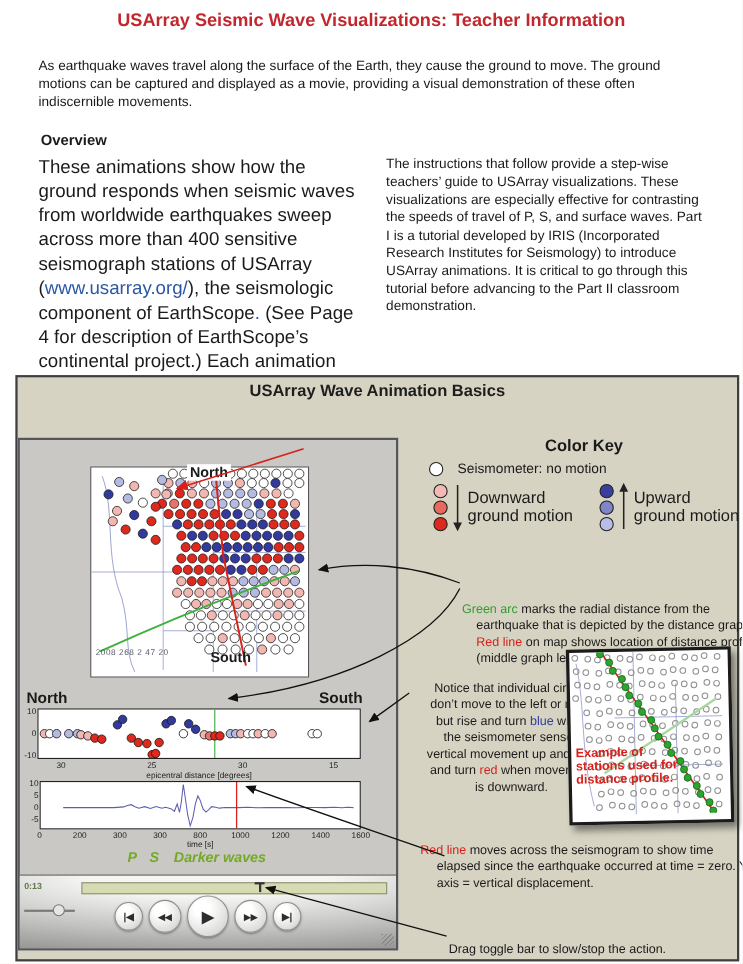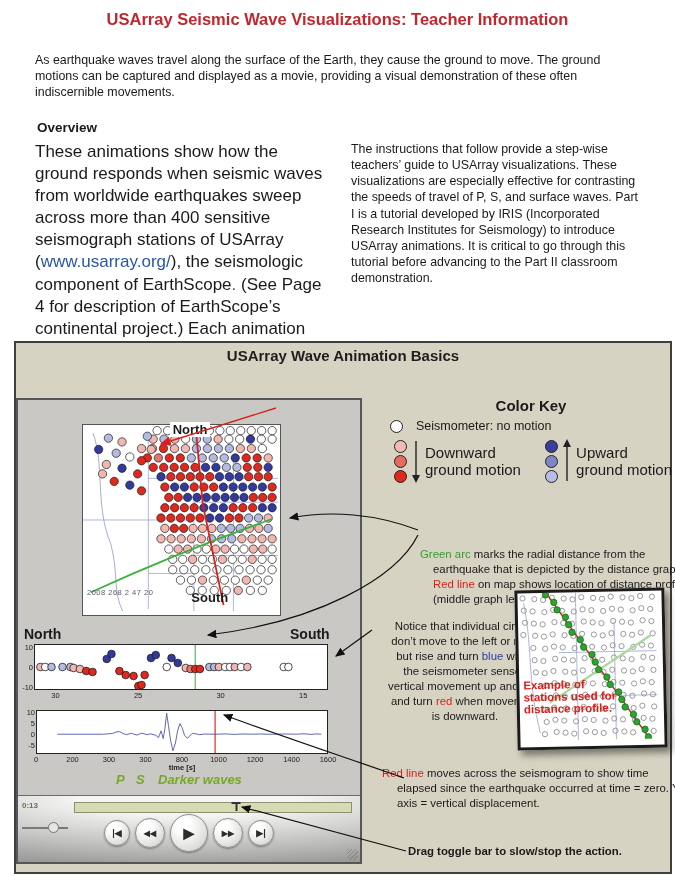--- a/index.html
+++ b/index.html
@@ -62,21 +62,21 @@
   #ck-groups{left:378px;top:96px;width:278px;display:flex;justify-content:space-between;}
   .ck-group{display:flex;align-items:center;gap:4px;}
   .dotcol{display:flex;flex-direction:column;gap:2px;}
   .ck-label{font-size:15px;line-height:1.15;}
   #ck-caption{left:376px;top:160px;width:284px;font-size:10.8px;font-style:italic;line-height:1.32;}
   
   .ann{font-size:11.4px;line-height:1.32;}
   #ann-greenarc{left:404px;top:204px;width:256px;padding-left:13px;text-indent:-13px;}
   #ann-notice{left:372px;top:276px;width:154px;text-align:center;}
   #ann-redline{left:366px;top:423px;width:292px;padding-left:15px;text-indent:-15px;}
-  #ann-drag{left:392px;top:501px;width:240px;font-weight:bold;}
+  #ann-drag{left:392px;top:513px;width:240px;}
   
   #inset{left:500px;top:246px;width:144px;height:154px;background:#fff;border:3px solid #1b1b1b;
          box-shadow:4px 5px 7px rgba(0,0,0,.45);transform:rotate(-1.2deg);}
   #inset-label{left:4px;top:56%;width:100px;color:#d8211a;font-weight:bold;font-size:11.5px;line-height:1.05;z-index:3;}
   #arrows{left:0;top:0;width:654px;height:529px;pointer-events:none;z-index:6;}
 </style>
 </head>
 <body>
 
 <div id="page">
@@ -359,20 +359,21 @@
             <span class="ytick" style="top: 50%;">0</span>
             <span class="ytick" style="top: 95.4545%;">-10</span>
           </div>
       </div>
       <div class="abs tickrow" id="profile-xticks" style="left:16px;top:291px;width:294px;height:9px;">
           <span style="left: 7.30337%;">30</span>
           <span style="left: 35.3933%;">25</span>
           <span style="left: 63.4831%;">30</span>
           <span style="left: 91.573%;">15</span>
         </div>
+      <div class="abs xlabel" style="left:16px;top:300px;width:294px;">epicentral distance [degrees]</div>
 
       <div class="abs plot" id="seis-plot">
         <svg id="seis-svg" width="290" height="42" viewBox="0 0 292 44">
             <polyline points="15.5,24.3 27.4,24.3 45.6,24.3 63.9,24.3 73.0,23.6 76.7,22.2 80.3,21.5 83.9,23.4 87.6,24.8 93.1,23.4 98.6,25.2 104.0,23.2 109.5,24.8 113.2,23.9 118.6,25.5 121.4,27.8 124.1,20.8 126.3,28.9 128.1,18.5 129.9,2.3 131.8,15.1 134.1,31.3 136.5,41.7 139.1,33.6 141.4,20.8 143.8,13.2 146.0,17.4 148.7,25.5 151.5,28.5 154.2,26.2 156.9,23.4 160.6,23.9 164.3,24.8 169.7,24.1 175.2,24.3 182.5,24.3 191.6,24.0 200.8,24.5 209.9,24.1 219.0,24.3 228.1,24.1 237.3,24.4 246.4,24.2 255.5,24.1 264.6,24.3 273.8,23.9 281.1,24.5 286.5,24.0 292.0,24.3" fill="none" stroke="#5a5fae" stroke-width="1"></polyline>
             <line x1="180.675" y1="0" x2="180.675" y2="44" stroke="#d8211a" stroke-width="1.2"></line>
           </svg>
         <div id="seis-yticks">
             <span class="ytick" style="top: 2.63158%;">10</span>
             <span class="ytick" style="top: 28.9474%;">5</span>
             <span class="ytick" style="top: 55.2632%;">0</span>
@@ -383,21 +384,21 @@
           <span style="left: 0%;">0</span>
           <span style="left: 12.5%;">200</span>
           <span style="left: 25%;">300</span>
           <span style="left: 37.5%;">300</span>
           <span style="left: 50%;">800</span>
           <span style="left: 62.5%;">1000</span>
           <span style="left: 75%;">1200</span>
           <span style="left: 87.5%;">1400</span>
           <span style="left: 100%;">1600</span>
         </div>
-      <div class="abs xlabel" style="left:18px;top:363px;width:292px;font-weight:bold;">time [s]</div>
+      <div class="abs xlabel" style="left:18px;top:363px;width:292px;">time [s]</div>
 
       <div class="abs" id="phases">
         <span style="left:98px;">P</span>
         <span style="left:118px;">S</span>
         <span style="left:140px;">Darker waves</span>
       </div>
 
       <div class="abs" id="player">
         <div class="abs" id="player-time">0:13</div>
         <div class="abs" id="progress">

